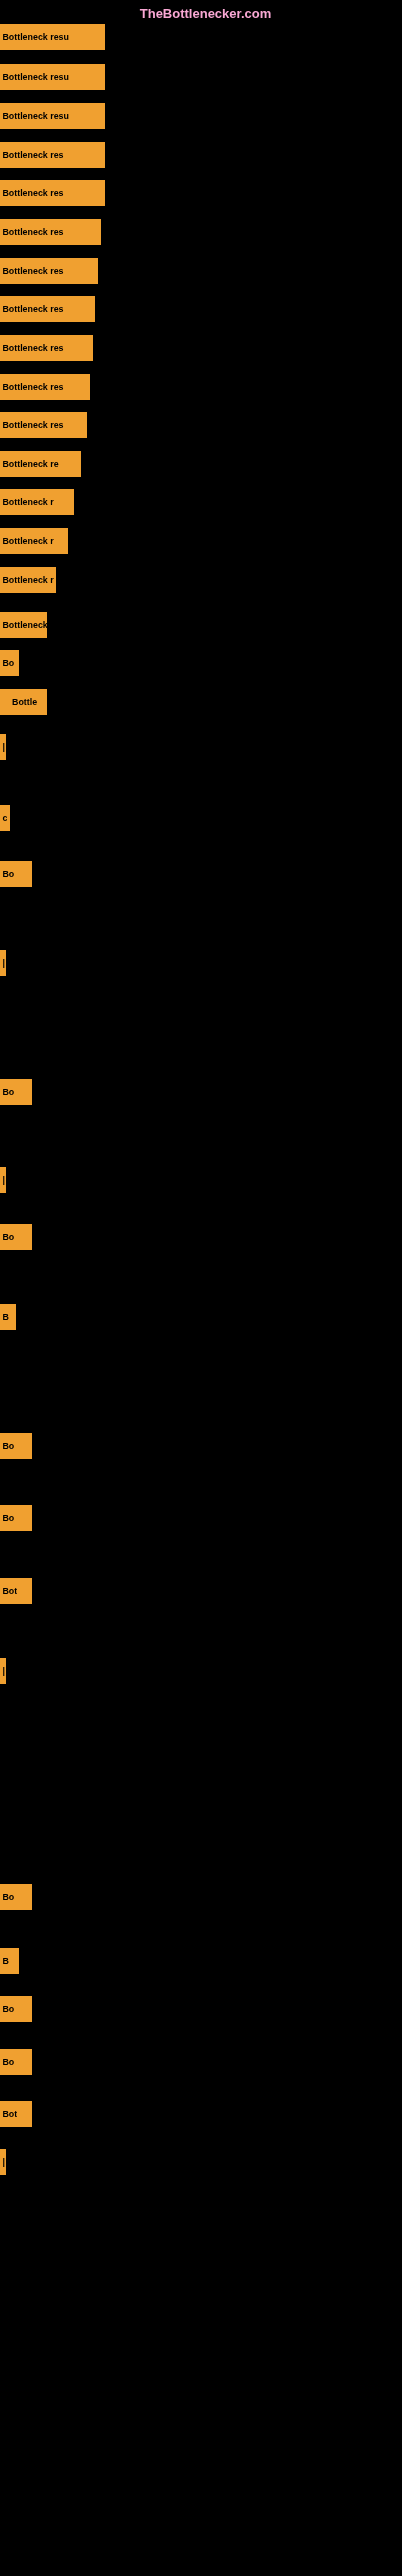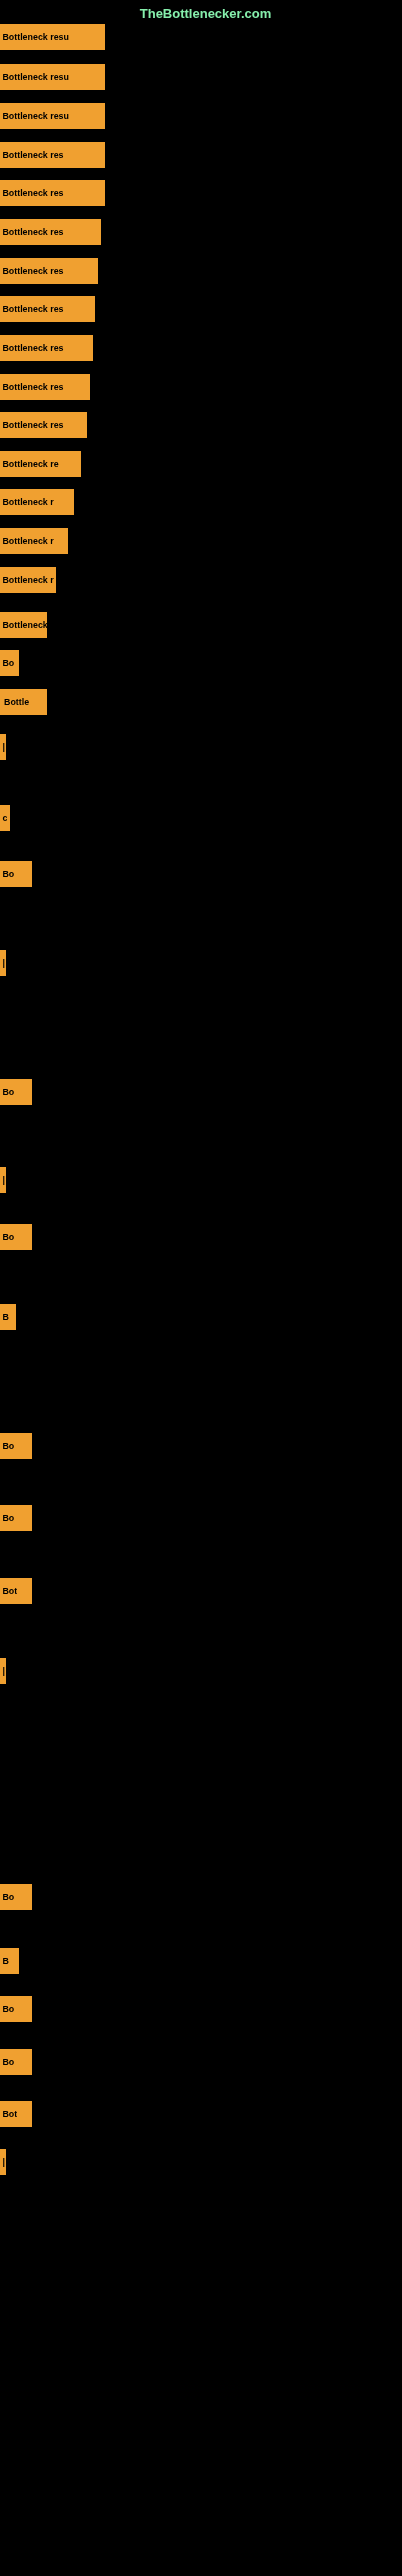--- a/index.html
+++ b/index.html
@@ -15,21 +15,21 @@
       font-family: Arial, sans-serif;
       position: relative;
     }
 
     .site-title {
       position: absolute;
       top: 6.4px;
       left: 8px;
       right: 0;
       text-align: center;
-      color: #86efac;
+      color: #f9a8d4;
       font-size: 13px;
       font-weight: bold;
     }
 
   </style>
 </head>
 <body>
 
 <div class="site-title">TheBottlenecker.com</div>
 
@@ -78,21 +78,21 @@
     </div>
     <div style="position: absolute; top: 567px; left: 0px; height: 26px; width: 56px; background-color: rgb(240, 160, 48); display: flex; align-items: center; padding-left: 2.4px; overflow: hidden;">
       <span style="color: rgb(0, 0, 0); font-size: 8.9px; font-weight: bold; white-space: nowrap; overflow: hidden;">Bottleneck r</span>
     </div>
     <div style="position: absolute; top: 612px; left: 0px; height: 26px; width: 47px; background-color: rgb(240, 160, 48); display: flex; align-items: center; padding-left: 2.4px; overflow: hidden;">
       <span style="color: rgb(0, 0, 0); font-size: 8.9px; font-weight: bold; white-space: nowrap; overflow: hidden;">Bottleneck res</span>
     </div>
     <div style="position: absolute; top: 650px; left: 0px; height: 26px; width: 19.3px; background-color: rgb(240, 160, 48); display: flex; align-items: center; padding-left: 2.4px; overflow: hidden;">
       <span style="color: rgb(0, 0, 0); font-size: 8.9px; font-weight: bold; white-space: nowrap; overflow: hidden;">Bo</span>
     </div>
-    <div style="position: absolute; top: 689px; left: 0px; height: 26px; width: 47px; background-color: rgb(240, 160, 48); display: flex; align-items: center; padding-left: 4px; overflow: hidden;">
+    <div style="position: absolute; top: 689px; left: 0px; height: 26px; width: 47px; background-color: rgb(240, 160, 48); display: flex; align-items: center; padding-left: 12px; overflow: hidden;">
       <span style="color: rgb(0, 0, 0); font-size: 8.9px; font-weight: bold; white-space: nowrap; overflow: hidden;">Bottle</span>
     </div>
     <div style="position: absolute; top: 734px; left: 0px; height: 26px; width: 6.4px; background-color: rgb(240, 160, 48); display: flex; align-items: center; padding-left: 2.4px; overflow: hidden;">
       <span style="color: rgb(0, 0, 0); font-size: 8.9px; font-weight: bold; white-space: nowrap; overflow: hidden;">|</span>
     </div>
     <div style="position: absolute; top: 805px; left: 0px; height: 26px; width: 9.7px; background-color: rgb(240, 160, 48); display: flex; align-items: center; padding-left: 2.4px; overflow: hidden;">
       <span style="color: rgb(0, 0, 0); font-size: 8.9px; font-weight: bold; white-space: nowrap; overflow: hidden;">c</span>
     </div>
     <div style="position: absolute; top: 861px; left: 0px; height: 26px; width: 32px; background-color: rgb(240, 160, 48); display: flex; align-items: center; padding-left: 2.4px; overflow: hidden;">
       <span style="color: rgb(0, 0, 0); font-size: 8.9px; font-weight: bold; white-space: nowrap; overflow: hidden;">Bo</span>

